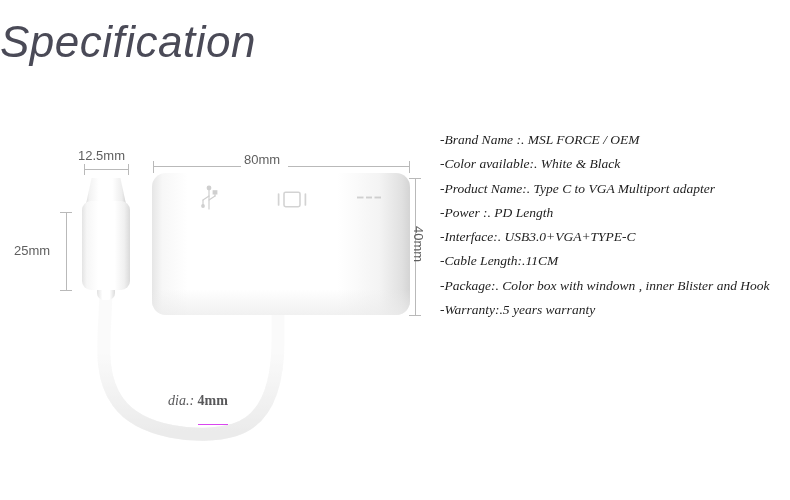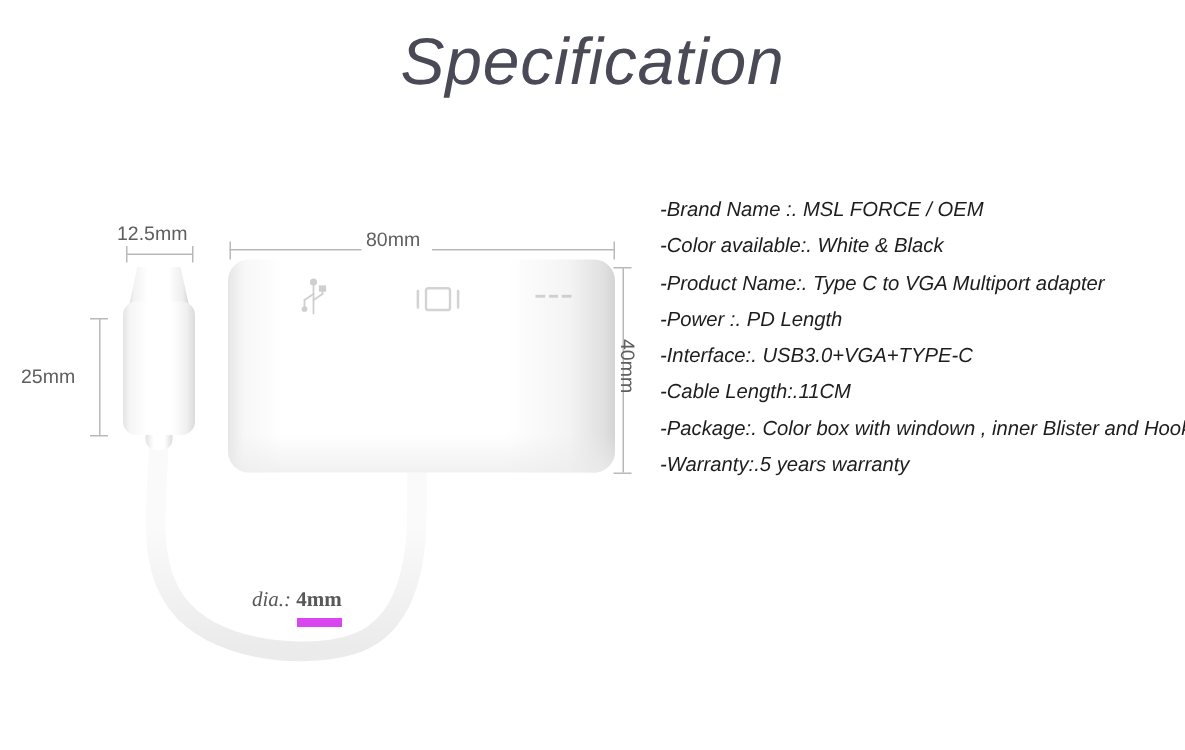--- a/index.html
+++ b/index.html
@@ -16,21 +16,20 @@
     font-family: "Liberation Sans", sans-serif;
     background: #ffffff;
   }
 
   
   #page-title {
     position: absolute;
     top: 14px;
     left: 0;
     width: 790px;
-    text-align: center;
     font-size: 44px;
     font-style: italic;
     font-weight: 400;
     color: #4a4a57;
     letter-spacing: 0.5px;
     line-height: 1.25;
     white-space: nowrap;
   }
 
   
@@ -134,33 +133,33 @@
     top: 293px;
     font-family: "Liberation Serif", serif;
     font-style: italic;
     font-size: 14px;
     color: #58585a;
     white-space: nowrap;
   }
   #cable-dia-label .dia-val {
     font-style: normal;
     font-weight: 700;
-    border-bottom: 6px solid #d946ef;
-    padding-bottom: 4px;
+    border-bottom: 1px solid #d946ef;
+    padding-bottom: 16px;
   }
 
   
   #spec-list {
     position: absolute;
     left: 440px;
     top: 128px;
     width: 350px;
   }
   .spec-line {
-    font-family: Liberation Sans, sans-serif;
+    font-family: Liberation Serif, serif;
     font-style: italic;
     font-size: 13.5px;
     color: #1d1d1d;
     line-height: 24.3px;
     white-space: nowrap;
   }
 </style>
 </head>
 <body>
 

